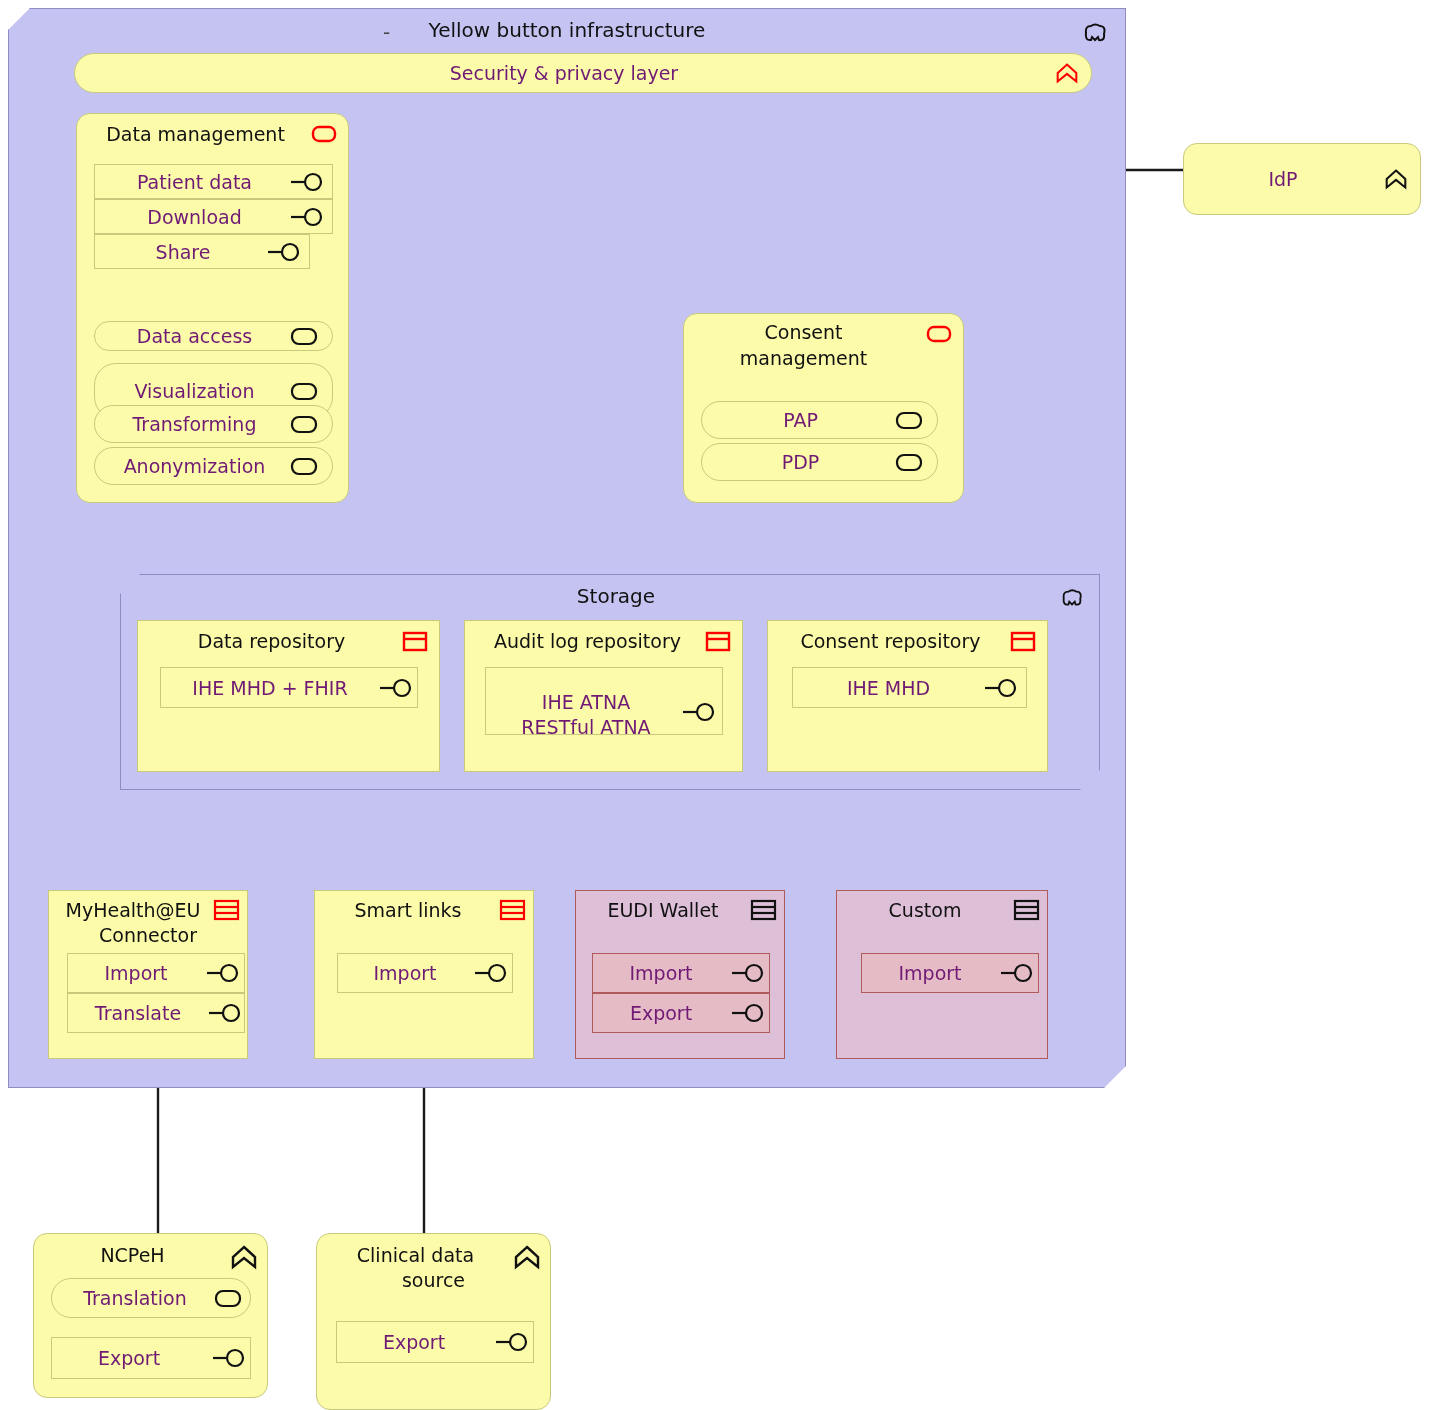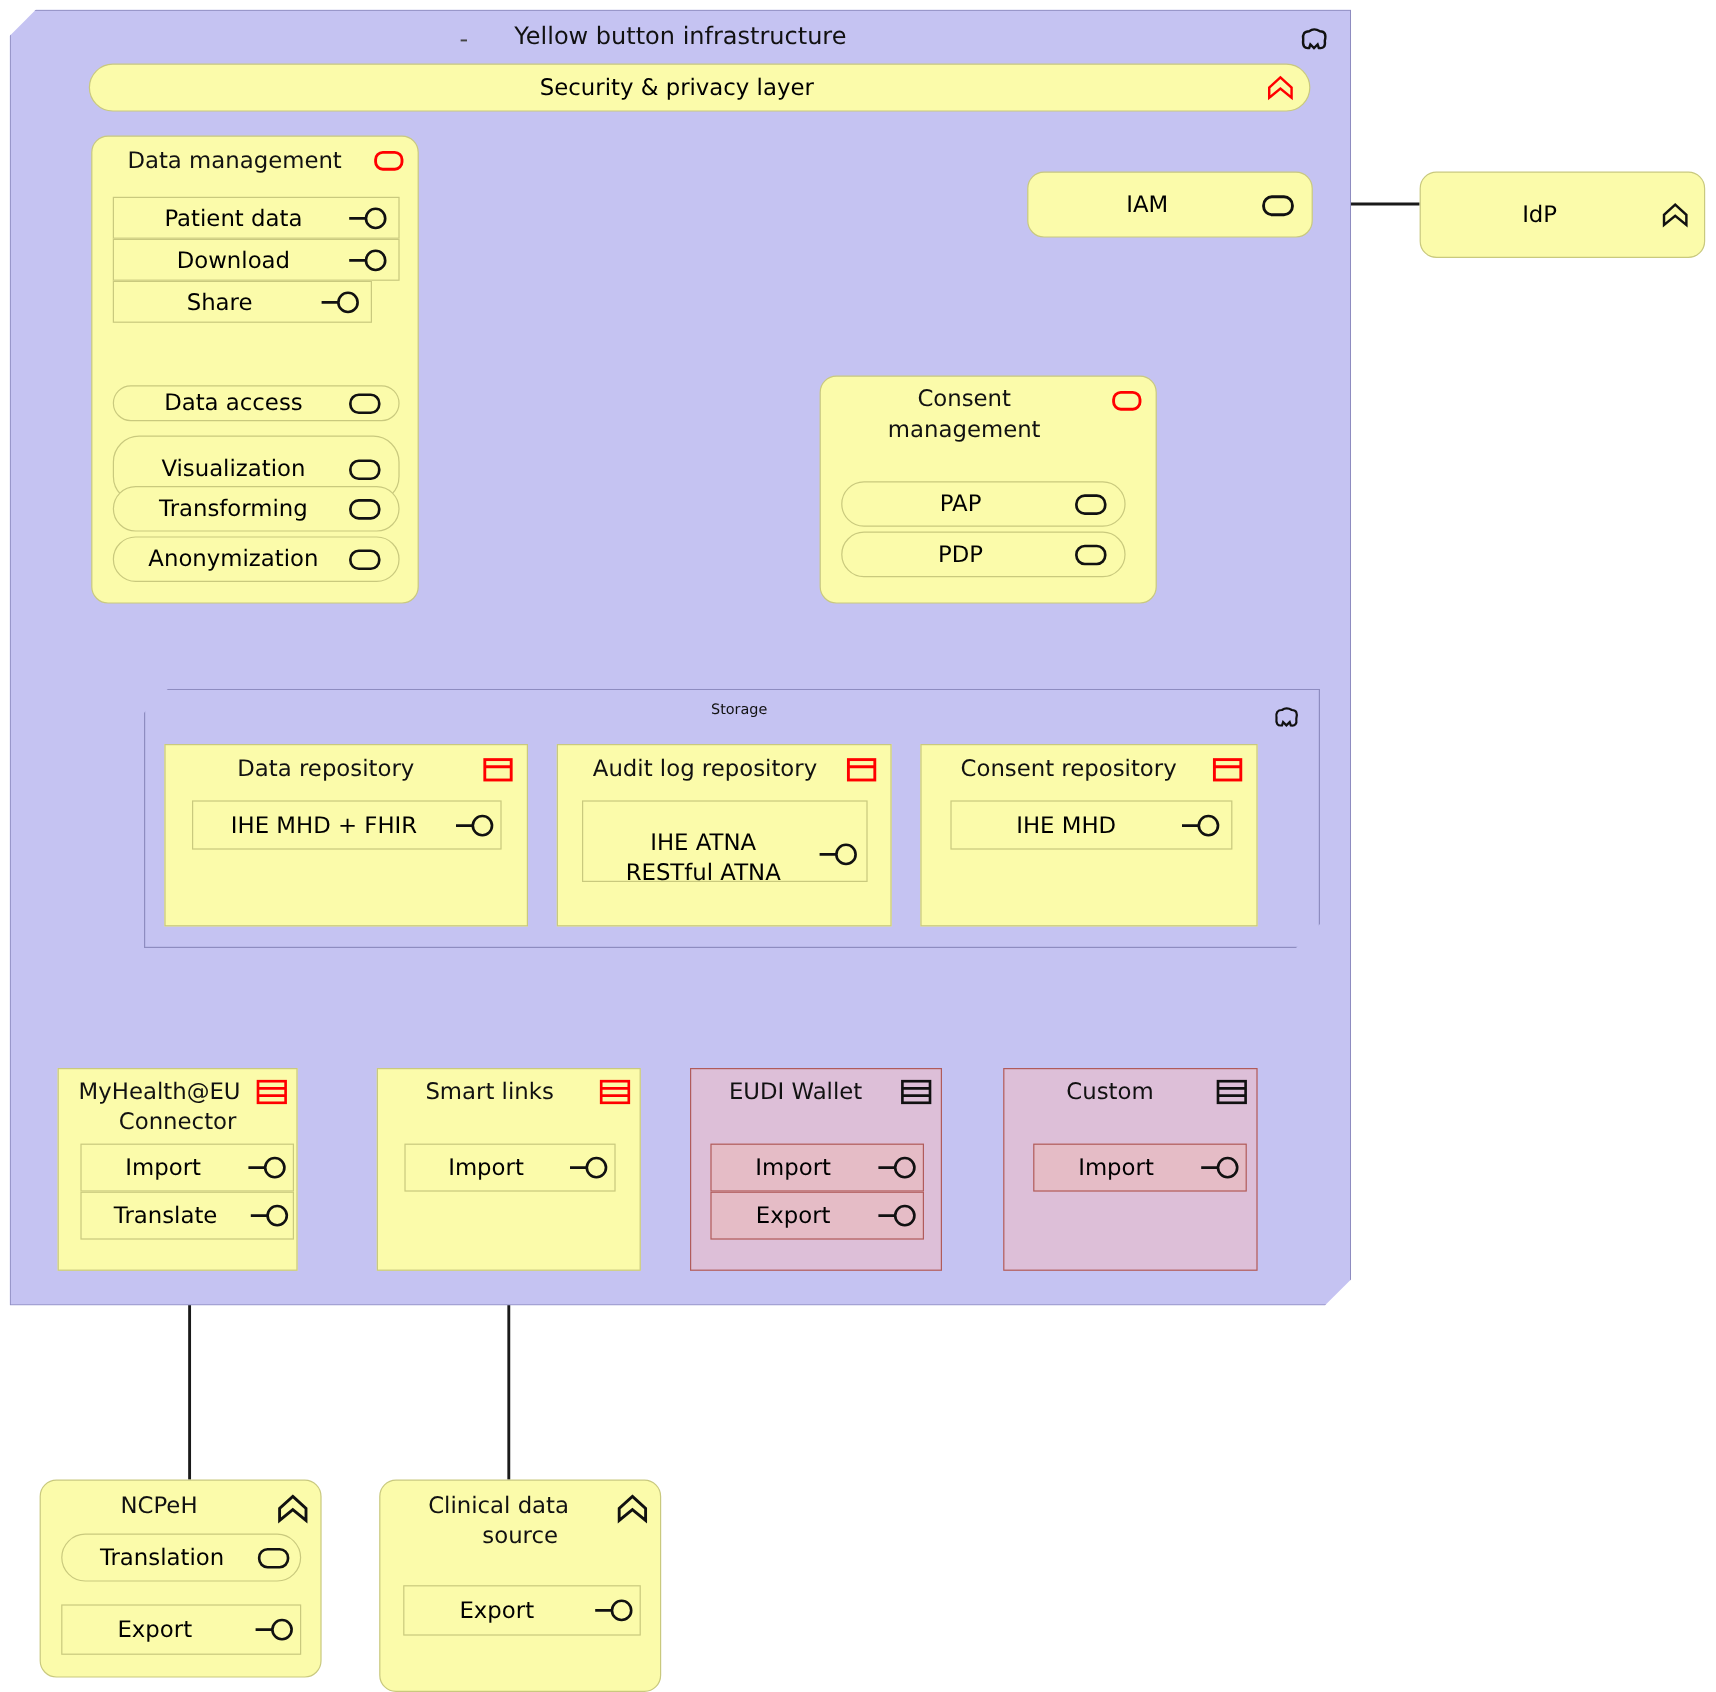--- a/index.html
+++ b/index.html
@@ -11,36 +11,36 @@
   .grouping{position:absolute;box-sizing:border-box;}
   .grouping .gfill{position:absolute;inset:0;background:#c5c3f2;border:1px solid #8e8cc0;
      clip-path:polygon(22px 0,100% 0,100% calc(100% - 22px),calc(100% - 22px) 100%,0 100%,0 22px);}
   .grouping .gtitle{position:absolute;left:0;right:0;top:10px;text-align:center;
      font-size:20px;color:#111;}
 
   
   .subgroup{position:absolute;box-sizing:border-box;}
   .subgroup .sgfill{position:absolute;inset:0;border:1px solid #8e8cc0;background:transparent;
      clip-path:polygon(20px 0,100% 0,100% calc(100% - 20px),calc(100% - 20px) 100%,0 100%,0 20px);}
-  .subgroup .sgtitle{position:absolute;left:12px;right:0;top:10px;text-align:center;font-size:12px;color:#111;}
+  .subgroup .sgtitle{position:absolute;left:12px;right:0;top:10px;text-align:center;font-size:20px;color:#111;}
 
   
   .amb{position:absolute;box-sizing:border-box;background:#fbfbaa;border:1px solid #c9c97e;}
   .amb.round{border-radius:14px;}
   .amb.pill{border-radius:22px;}
   .amb.sq{border-radius:0;}
   
   .amb.pinkbg{background:#ddbfd8;border-color:#b05b5b;}
   .amb.pinkin{background:#e5bcc6;border-color:#b05b5b;}
 
   .ttl{position:absolute;left:10px;right:44px;top:8px;text-align:center;
        font-size:19px;line-height:25px;color:#111;}
   .ttl.two{top:6px;}
   .ctext{position:absolute;left:8px;right:46px;top:50%;transform:translateY(-50%);
-       text-align:center;font-size:19px;line-height:24px;color:#000000;}
+       text-align:center;font-size:19px;line-height:24px;color:#701a75;}
   .ctext.two{line-height:25px;}
 
   .icon{position:absolute;right:9px;top:9px;width:30px;height:22px;}
   .icon.mid{top:50%;transform:translateY(-50%);}
   .iface{position:absolute;right:8px;top:50%;transform:translateY(-50%);width:36px;height:24px;}
   .iface.r2{right:10px;}
 </style>
 </head>
 <body>
 
@@ -143,26 +143,20 @@
       </svg>
     </div>
     <div class="amb pill" style="left:17px;top:333px;width:239px;height:38px;">
       <div class="ctext">Anonymization</div>
       <svg class="iface r2" viewBox="0 0 34 24">
         <rect x="5" y="5" width="24" height="15" rx="7" ry="7" fill="none" stroke="#111" stroke-width="2.2"></rect>
       </svg>
     </div>
   </div>
 
-  <div class="amb round" style="left:856px;top:143px;width:238px;height:55px;z-index:3;">
-    <div class="ctext">IAM</div>
-    <svg class="iface r2" viewBox="0 0 34 24">
-      <rect x="5" y="5" width="24" height="15" rx="7" ry="7" fill="none" stroke="#111" stroke-width="2.4"></rect>
-    </svg>
-  </div>
 
   <div class="amb round" style="left:1183px;top:143px;width:238px;height:72px;z-index:3;">
     <div class="ctext">IdP</div>
     <svg class="icon mid" viewBox="0 0 30 26">
       <path d="M15,3 L26,13 L26,23 L15,14 L4,23 L4,13 Z" fill="none" stroke="#111" stroke-width="2.4"></path>
     </svg>
   </div>
 
   <div class="amb round" style="left:683px;top:313px;width:281px;height:190px;z-index:3;padding-left:43px;">
     <div class="ttl two" style="right:50px;">Consent</div>

